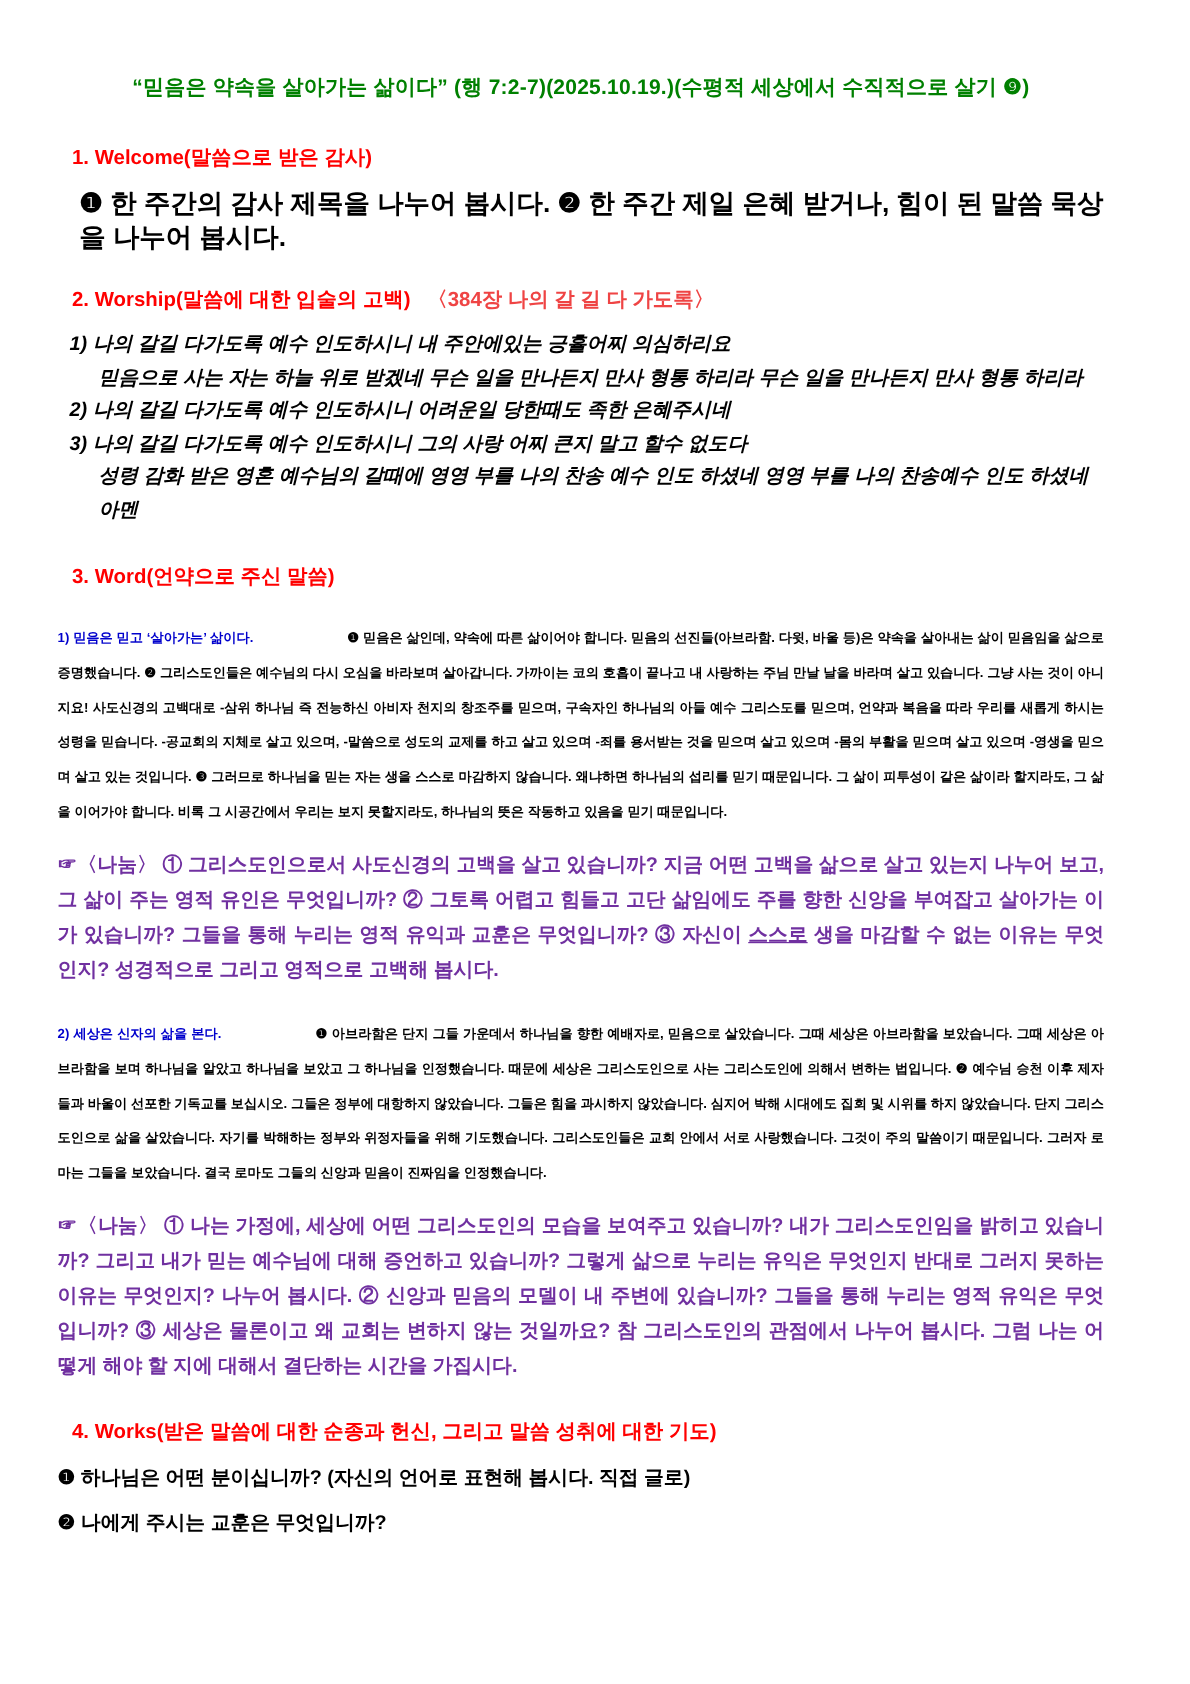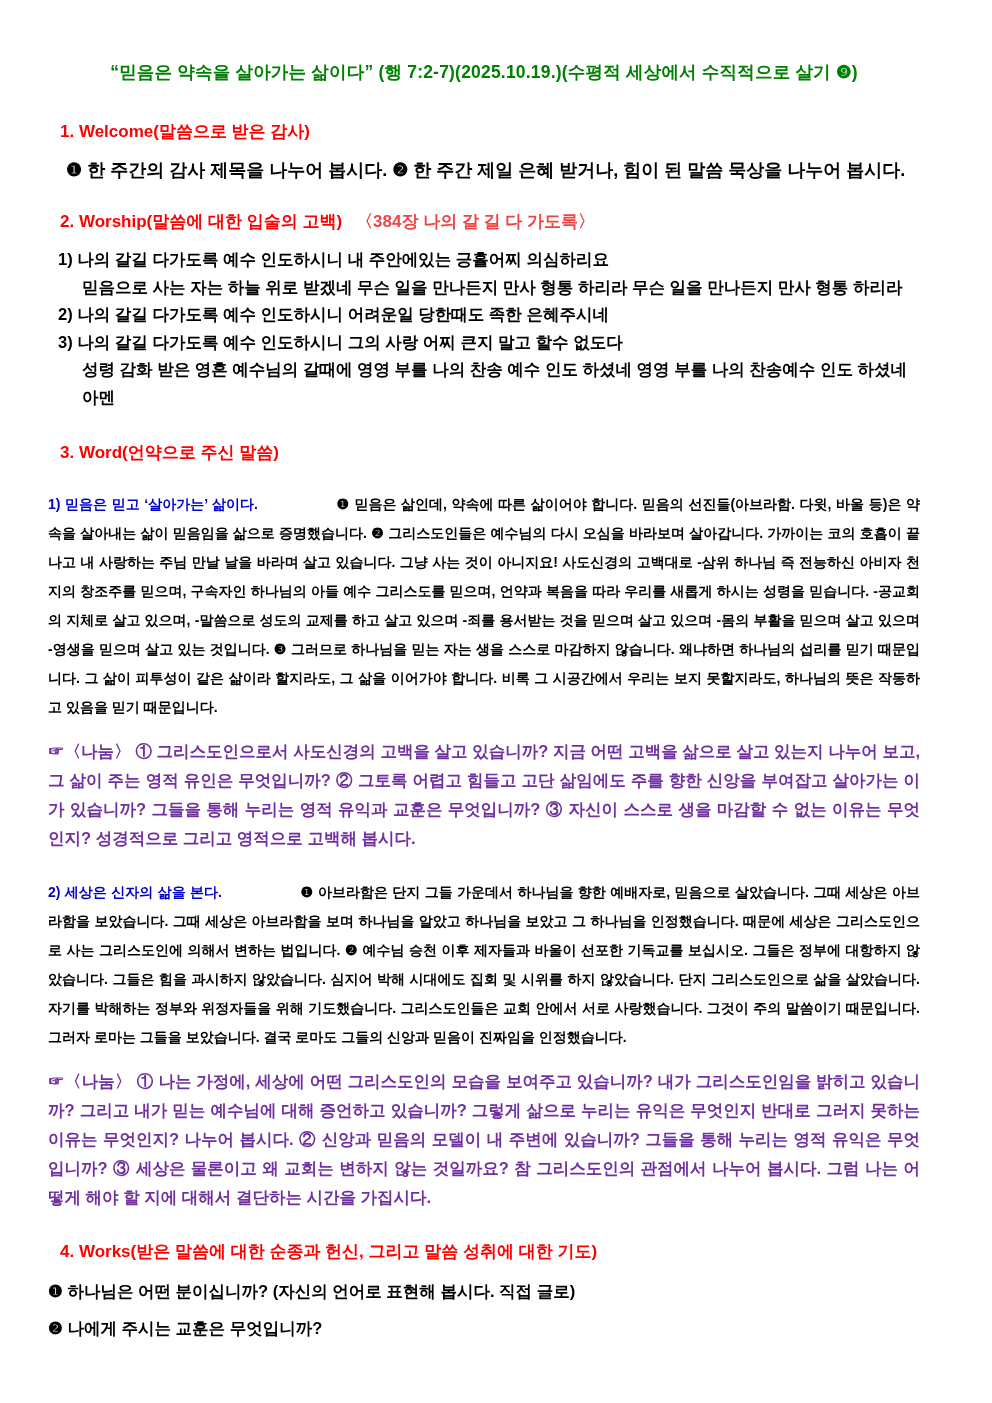--- a/index.html
+++ b/index.html
@@ -28,54 +28,55 @@
     font-size: 17px;
     color: #ff0000;
     margin: 12px;
     line-height: 24px;
   }
   .hymn-ref { color: #ef4444; margin-left: 14px; }
 
   .welcome-body {
     margin: 5px 0 0 0;
     padding-left: 18px;
-    font-size: 18px;
+    font-size: 22px;
     line-height: 28px;
   }
 
   .sec-worship { margin-top: 26px; }
   .lyric {
     margin: 0;
     font-size: 16.5px;
     line-height: 27.5px;
+    font-style: italic;
   }
   .lyric.num  { padding-left: 10px; }
   .lyric.cont { padding-left: 34px; }
 
   .sec-word { margin-top: 30px; }
 
   .para {
     margin: 25px 0 0 0;
-    font-size: 14px;
+    font-size: 11px;
     line-height: 29px;
     text-align: justify;
     word-break: break-all;
   }
   .point-title { color: #0000cc; }
   .title-gap { display: inline-block; width: 78px; height: 1px; }
 
   .sharing {
     margin: 15px 0 0 0;
     font-size: 16.5px;
     line-height: 29px;
     text-align: justify;
     word-break: break-all;
     color: #7030a0;
   }
-  .u { }
+  .u { text-decoration: underline; }
 
   .sec-works { margin-top: 28px; }
   .work-item {
     margin: 7px 0 0 0;
     font-size: 16.5px;
     line-height: 30px;
   }
 </style>
 </head>
 <body>

